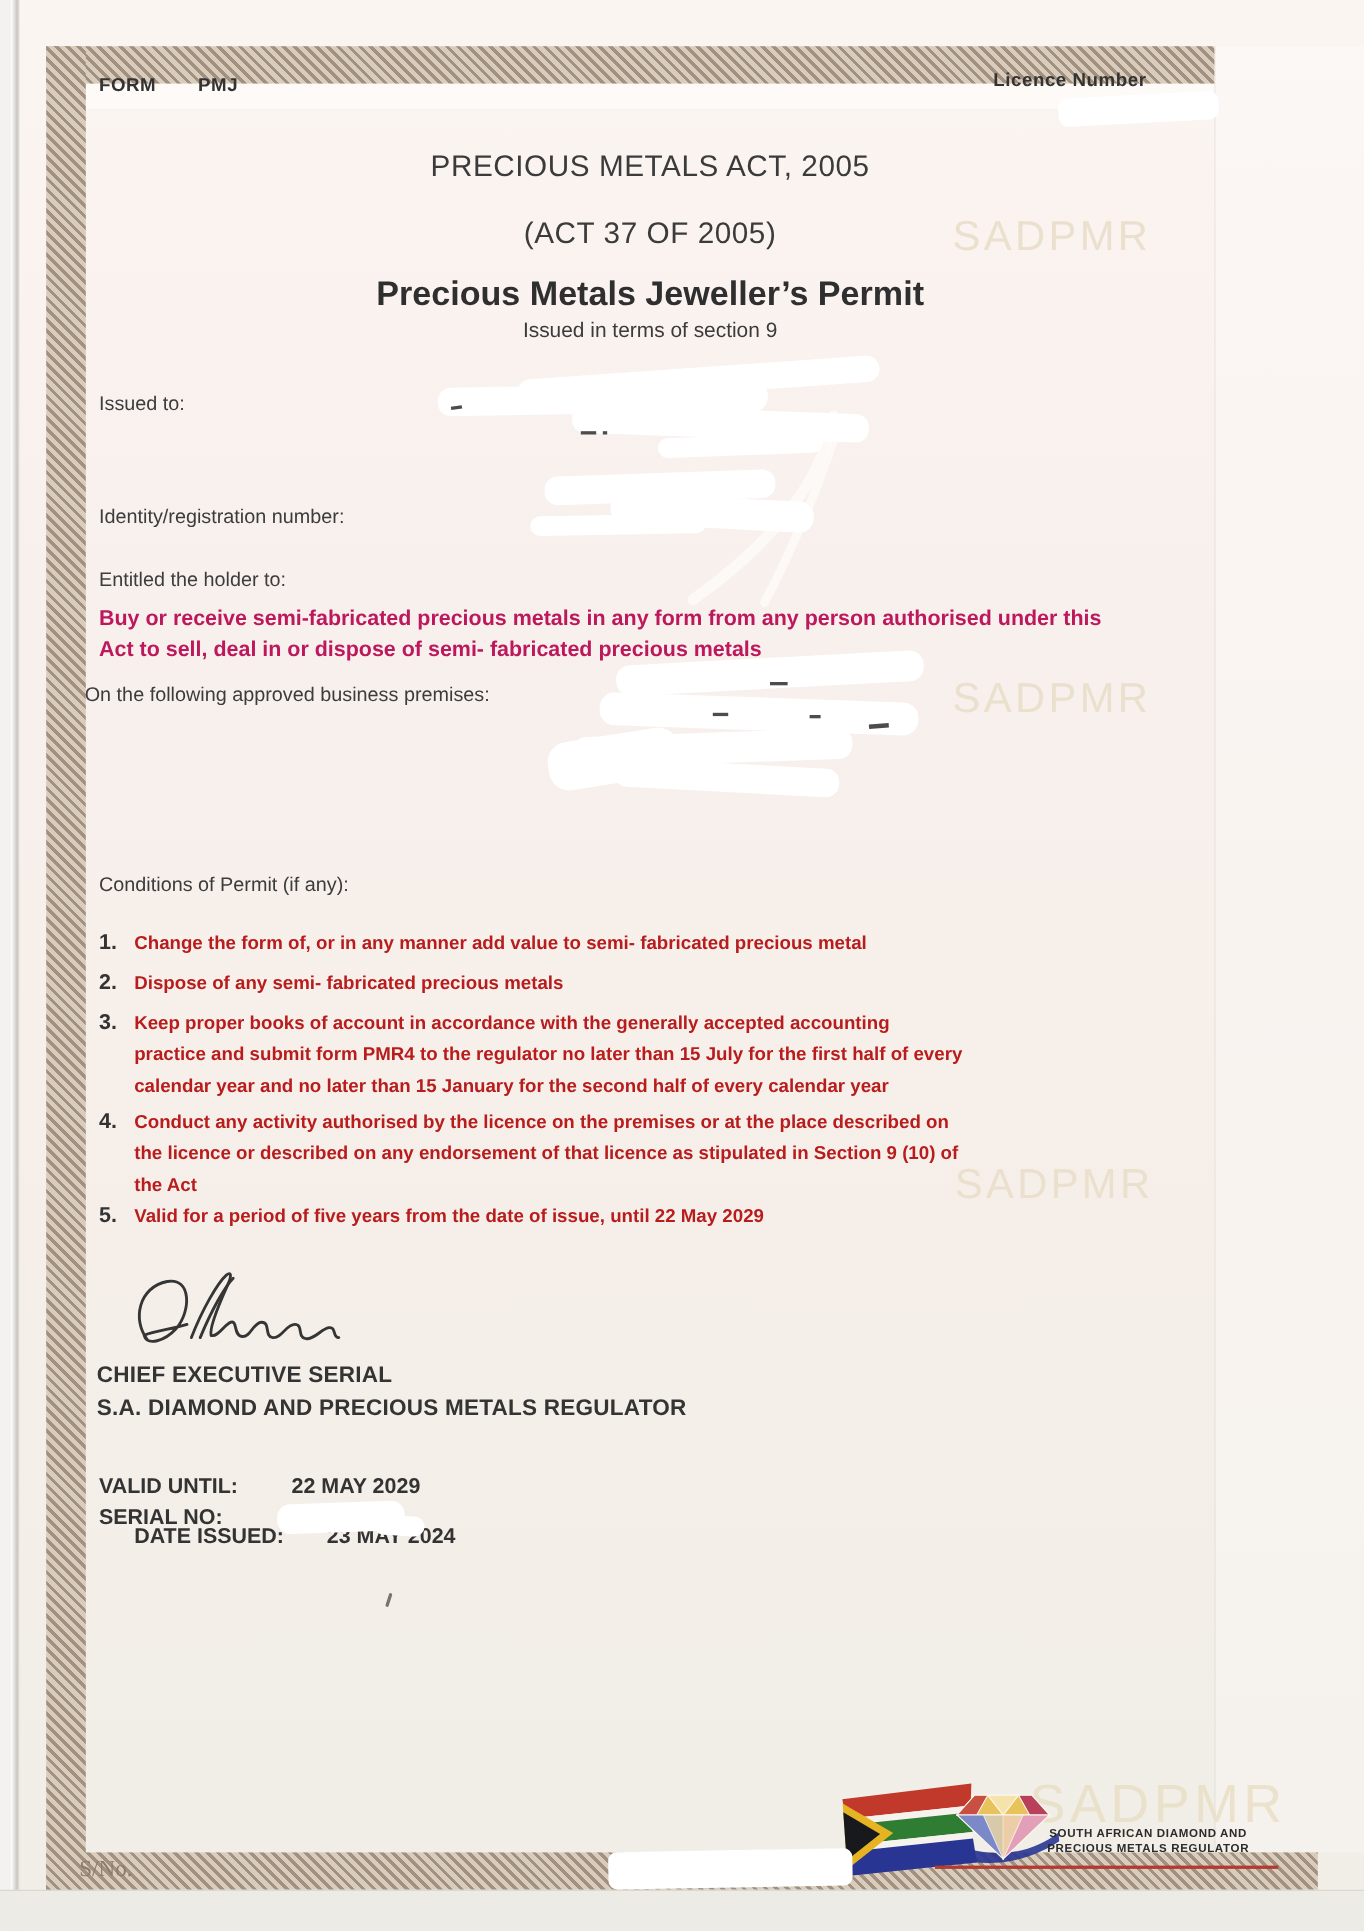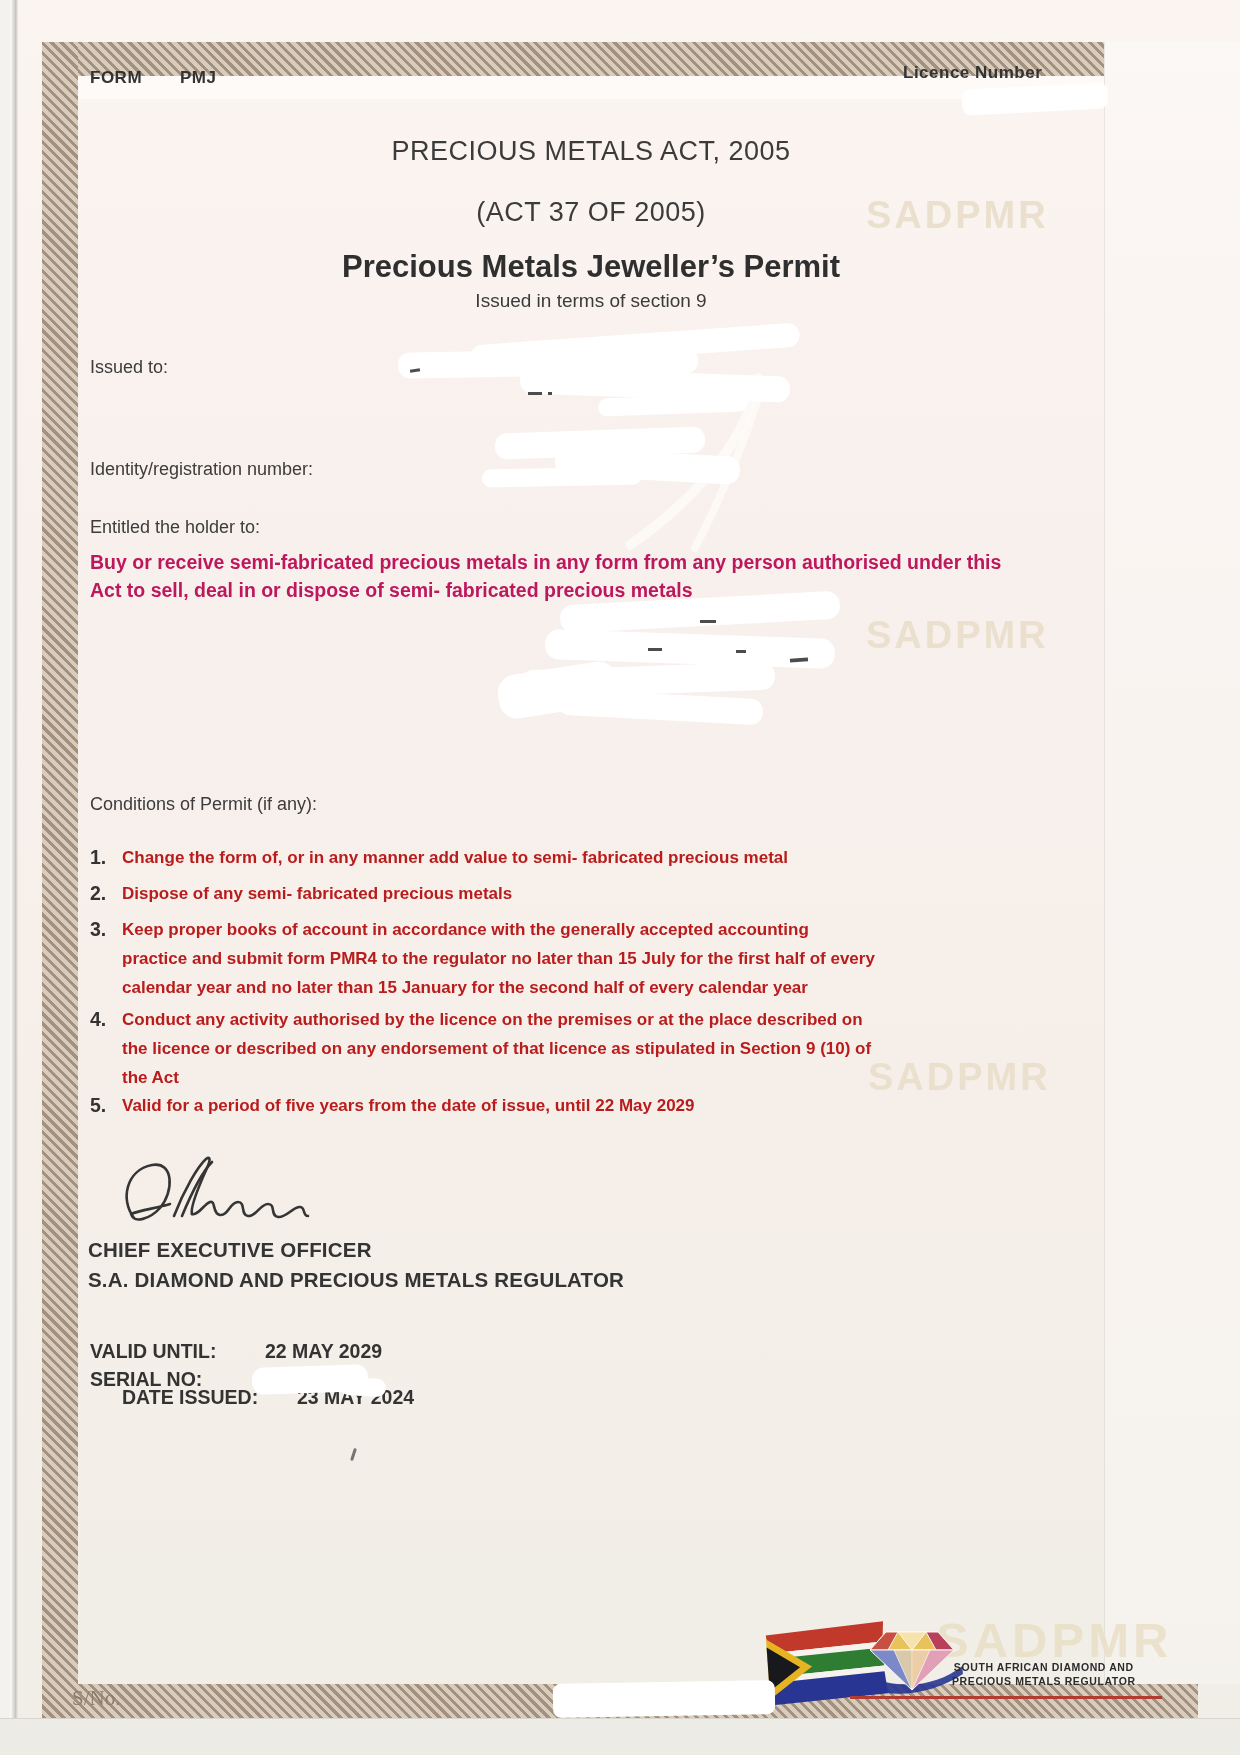--- a/index.html
+++ b/index.html
@@ -37,21 +37,21 @@
   .permit-title { font-size:31px; font-weight:bold; color:#2f2f2f; }
   .permit-sub { font-size:19px; color:#3b3b3b; }
   .label { font-size:18px; color:#3c3c3c; }
   .body-bold { font-size:19.5px; font-weight:bold; color:#be185d; line-height:28px; white-space:pre-line; }
 
   .cond-item { position:absolute; z-index:4; display:flex; }
   .cond-num { font-size:19.5px; font-weight:bold; color:#333; width:32px; flex:0 0 32px; line-height:29px; }
   .cond-text { font-size:17px; font-weight:bold; color:#b91c1c; line-height:29px; white-space:pre-line; width:952px; }
 
   .wm {
-    position:absolute; z-index:1; font-weight:bold; color:#e9dfca;
+    position:absolute; z-index:1; font-weight:normal; color:#e9dfca;
     font-size:38px; letter-spacing:3px; opacity:0.9;
   }
   .wm-big { font-size:49px; letter-spacing:4px; color:#eae0c9; }
 
   .wo { position:absolute; background:#ffffff; z-index:5; }
   .mark { position:absolute; background:#4c4c4c; z-index:6; }
 
   .sig-block { font-size:20.5px; font-weight:bold; color:#343434; letter-spacing:0.2px; }
   .dates-row { position:absolute; z-index:4; font-size:19.5px; font-weight:bold; color:#333; }
   .dates-label { display:inline-block; width:175px; }
@@ -108,20 +108,21 @@
 
   <div class="t label" style="left:90px; top:459px;">Identity/registration number:</div>
   <div class="wo" style="left:495px; top:430px; width:210px; height:26px; border-radius:12px; transform:rotate(-2deg);"></div>
   <div class="wo" style="left:555px; top:452px; width:185px; height:28px; border-radius:13px; transform:rotate(3deg);"></div>
   <div class="wo" style="left:482px; top:468px; width:160px; height:18px; border-radius:9px; transform:rotate(-1deg);"></div>
 
   <div class="t label" style="left:90px; top:517px;">Entitled the holder to:</div>
   <div class="t body-bold" style="left:90px; top:548px; width:975px;">Buy or receive semi-fabricated precious metals in any form from any person authorised under this
 Act to sell, deal in or dispose of semi- fabricated precious metals</div>
 
+  <div class="t label" style="left:77px; top:621px;">On the following approved business premises:</div>
   <div class="wo" style="left:560px; top:598px; width:280px; height:28px; border-radius:13px; transform:rotate(-3deg);"></div>
   <div class="wo" style="left:545px; top:634px; width:290px; height:30px; border-radius:14px; transform:rotate(2deg);"></div>
   <div class="wo" style="left:520px; top:666px; width:255px; height:28px; border-radius:13px; transform:rotate(-2deg);"></div>
   <div class="wo" style="left:558px; top:694px; width:205px; height:26px; border-radius:12px; transform:rotate(3deg);"></div>
   <div class="wo" style="left:498px; top:668px; width:120px; height:44px; border-radius:18px; transform:rotate(-9deg);"></div>
   <div class="mark" style="left:700px; top:620px; width:16px; height:3px;"></div>
   <div class="mark" style="left:648px; top:648px; width:14px; height:3px;"></div>
   <div class="mark" style="left:736px; top:650px; width:10px; height:3px;"></div>
   <div class="mark" style="left:790px; top:658px; width:18px; height:4px; transform:rotate(-4deg);"></div>
 
@@ -154,21 +155,21 @@
 
   <svg style="left:118px; top:1152px;" width="230" height="92" viewBox="0 0 230 92">
     <g stroke="#353535" stroke-width="2.6" fill="none" stroke-linecap="round" stroke-linejoin="round">
       <path d="M16,66 C2,48 8,18 34,13 C56,9 56,40 42,56 C32,67 16,72 13,62 C22,58 40,56 52,52"></path>
       <path d="M56,64 C66,38 80,14 88,7 C92,4 93,7 89,16 C80,36 72,56 74,62"></path>
       <path d="M64,64 C74,40 86,18 94,10"></path>
       <path d="M74,62 C80,64 86,52 92,50 C98,48 94,62 102,63 C110,64 112,50 120,50 C128,50 122,63 130,64 C138,65 142,52 150,52 C158,52 152,64 160,65 C168,66 174,56 181,55 C188,54 184,64 190,64"></path>
     </g>
   </svg>
 
-  <div class="t sig-block" style="left:88px; top:1238px;">CHIEF EXECUTIVE OFFICER</div>
+  <div class="t sig-block" style="left:88px; top:1238px;">CHIEF EXECUTIVE SERIAL</div>
   <div class="t sig-block" style="left:88px; top:1268px;">S.A. DIAMOND AND PRECIOUS METALS REGULATOR</div>
 
   <div class="mark" style="left:352px; top:1448px; width:3px; height:13px; transform:rotate(18deg); border-radius:2px; opacity:0.75;"></div>
 
   <div class="dates-row" style="left:90px; top:1386px;margin-left:32px;">
     <span class="dates-label">DATE ISSUED:</span><span>23 MAY 2024</span>
   </div>
   <div class="dates-row" style="left:90px; top:1340px;">
     <span class="dates-label">VALID UNTIL:</span><span>22 MAY 2029</span>
   </div>

